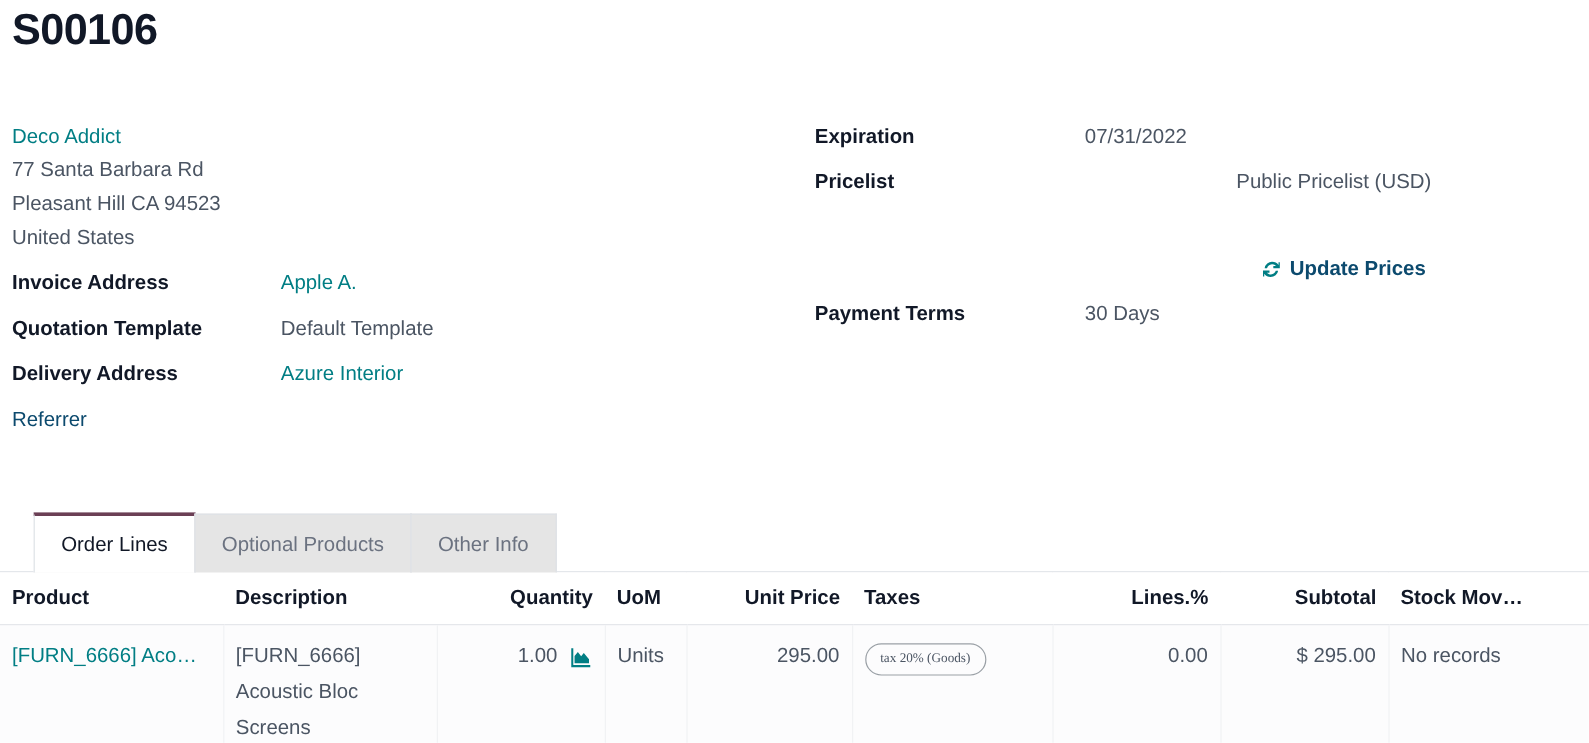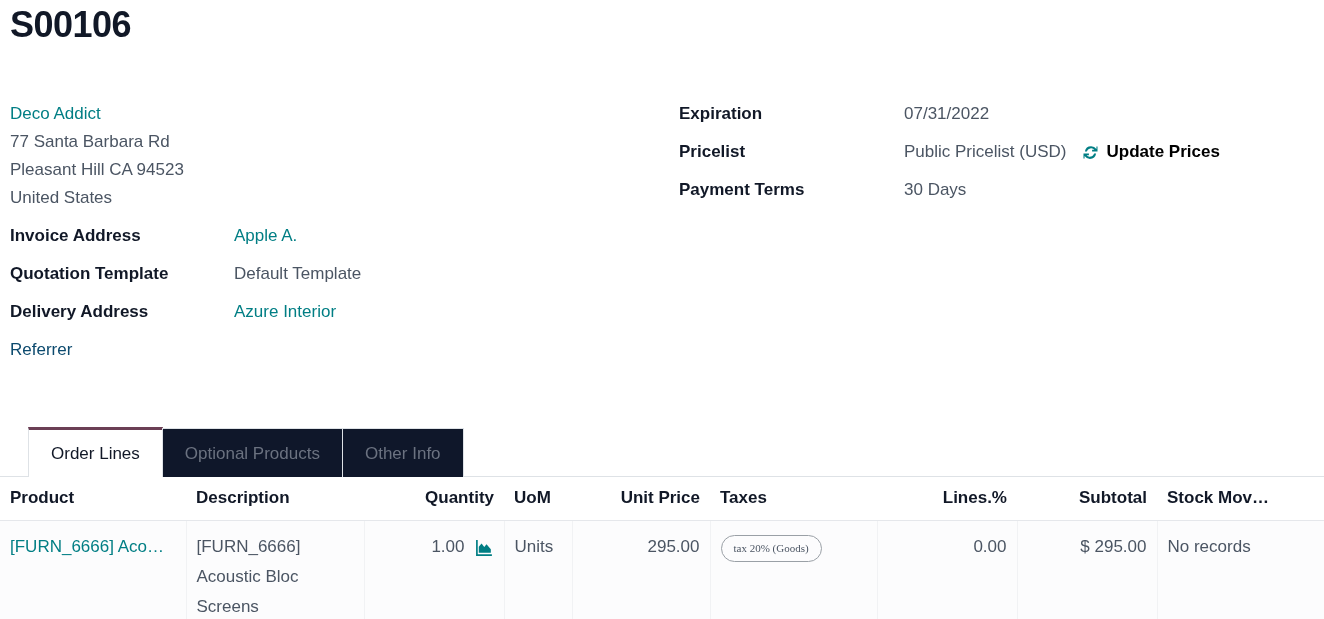--- a/index.html
+++ b/index.html
@@ -92,33 +92,35 @@
   }
   .field-value .line {
     display: block;
     color: #4b5563;
   }
 
   .pricelist-row .field-value {
     display: flex;
     align-items: center;
     gap: 0;
+    flex-direction: column;
   }
   .pricelist-text { color: #4b5563; }
 
   .update-prices {
     display: inline-flex;
     align-items: center;
     gap: 7px;
-    color: #000000;
+    color: #0c4a6e;
     font-weight: bold;
     font-size: 17px;
     margin-left: 16px;
     cursor: pointer;
     white-space: nowrap;
+    margin-top: 44px;
   }
   .refresh-icon {
     display: inline-block;
     width: 17px;
     height: 17px;
     line-height: 0;
   }
   .refresh-icon svg { display: block; }
 
   
@@ -134,21 +136,21 @@
     height: 52px;
     border-bottom: 1px solid #dee2e6;
     padding-left: 28px;
   }
   .tab {
     font-size: 17px;
     color: #6b7280;
     padding: 0 22px;
     height: 49px;
     line-height: 49px;
-    background: #0f172a;
+    background: #e5e5e5;
     border: 1px solid #dee2e6;
     border-bottom: none;
     margin-bottom: -1px;
     cursor: pointer;
     white-space: nowrap;
     position: relative;
   }
   .tab + .tab { margin-left: -1px; }
   .tab.active {
     color: #111827;

